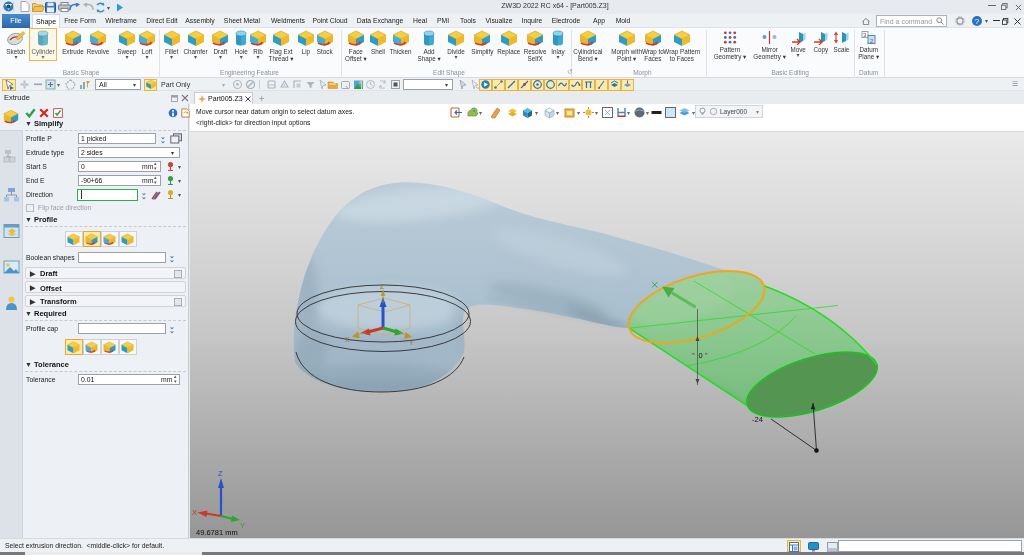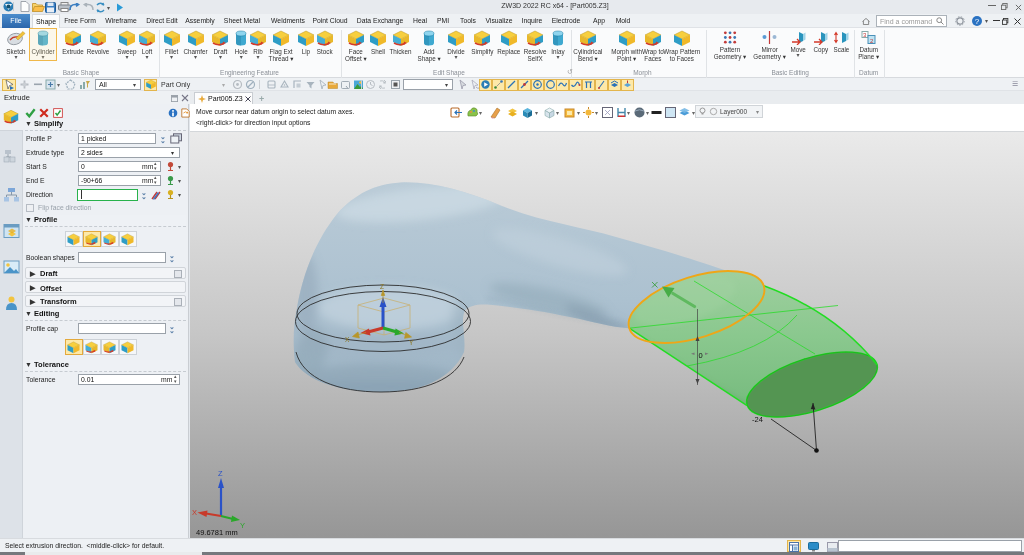--- a/index.html
+++ b/index.html
@@ -656,21 +656,21 @@
       </div>
 <div class="scollapse" style="top:177px">
         <span style="position:absolute;left:4px;top:2px;color:#333;font-size:7px">▶</span>
         <span style="position:absolute;left:14px;top:2px">Offset</span>
       </div>
 <div class="scollapse" style="top:191px">
         <span style="position:absolute;left:4px;top:2px;color:#333;font-size:7px">▶</span>
         <span style="position:absolute;left:14px;top:0.5px">Transform</span>
         <span style="position:absolute;right:3px;top:1.5px;width:8px;height:8px;background:#e4e7ec;border:1px solid #aab0b8"></span>
       </div>
-<div class="sechead" style="top:205px"><span style="color:#333;font-size:7px">▼</span>&nbsp;<span>Editing</span></div>
+<div class="sechead" style="top:205px"><span style="color:#333;font-size:7px">▼</span>&nbsp;<span>Required</span></div>
 <div class="plabel" style="left:3px;top:221px;color:#222">Profile cap</div>
 <div class="pfield" style="left:55px;top:219px;width:88px;height:11px"></div>
 <div class="chev" style="left:146px;top:221px;line-height:4px">⌄<br>⌄</div>
 <div class="ic" style="left:42px;top:235px;width:18px;height:16px;background:#fde9a9;border:1px solid #e3a93c"></div>
 <svg class="ic" style="left:43px;top:236.5px" width="15" height="13" viewBox="0 0 20 17">
         <polygon points="2,5 10,1 18,5 10,9" fill="#f7cf3e" stroke="#b8931e" stroke-width="0.5"></polygon>
         <polygon points="2,5 10,9 10,16 2,12" fill="#2e9dc6"></polygon>
         <polygon points="18,5 10,9 10,16 18,12" fill="#f0b929"></polygon>
       </svg>
 <div class="ic" style="left:60px;top:235px;width:18px;height:16px;background:#f5f7f9;border:1px solid #cdd2d8"></div>

